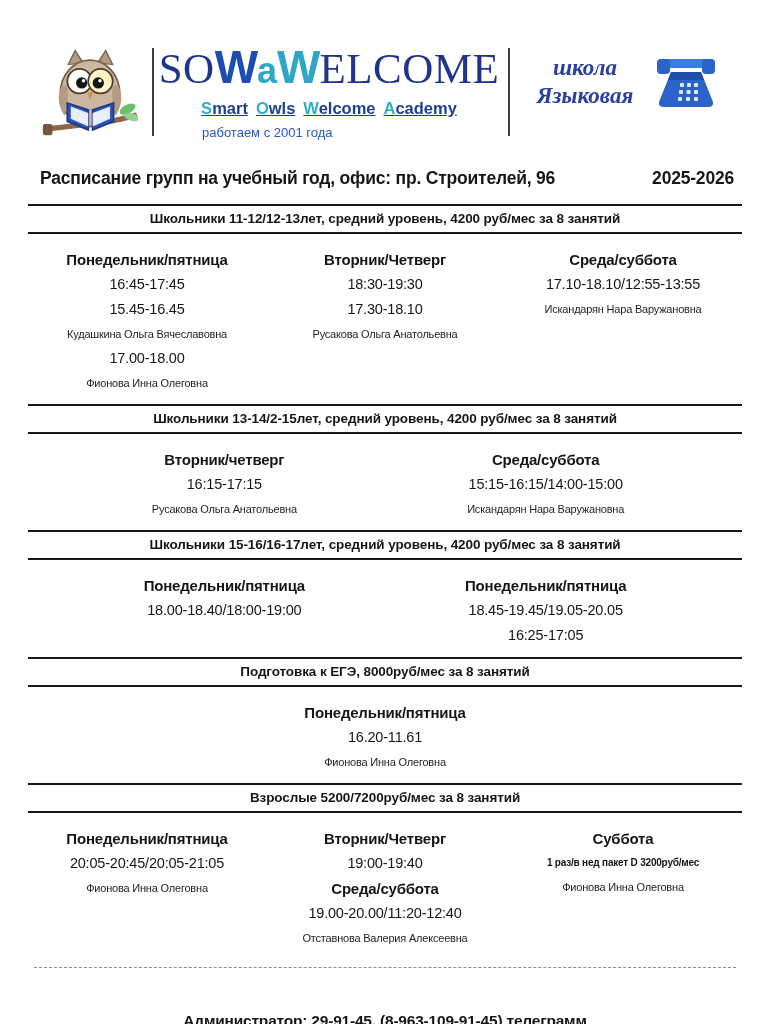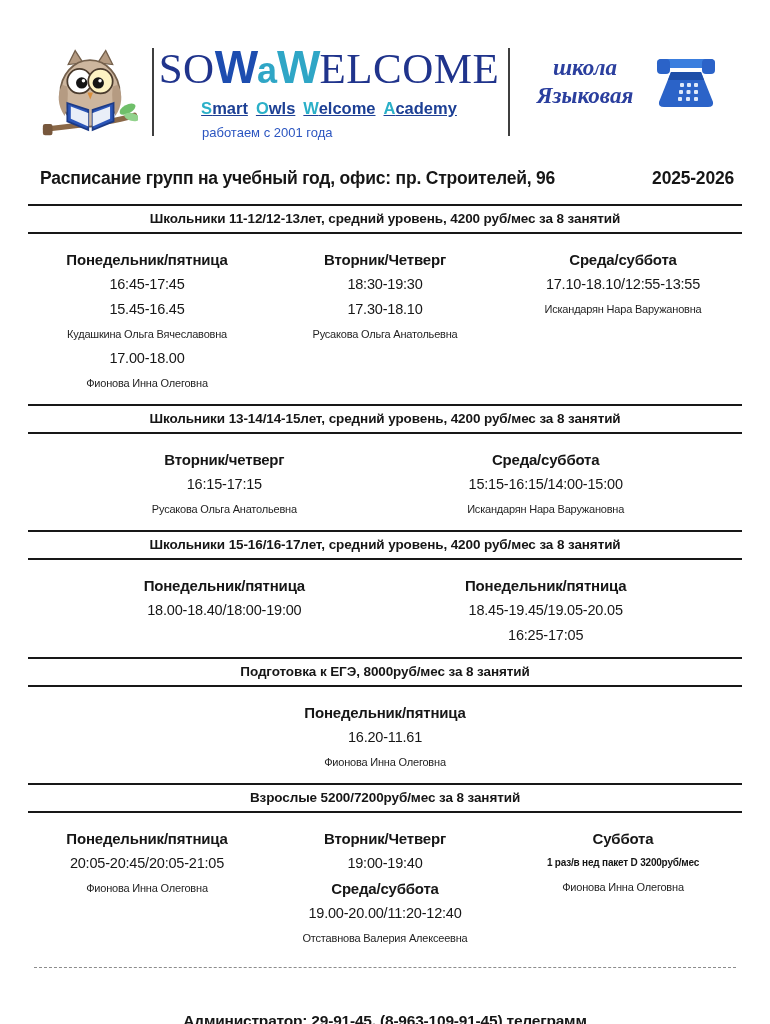--- a/index.html
+++ b/index.html
@@ -159,21 +159,21 @@
             <div class="line teacher">Русакова Ольга Анатольевна</div>
           </div>
           <div class="sec-col">
             <div class="line day">Среда/суббота</div>
             <div class="line time">17.10-18.10/12:55-13:55</div>
             <div class="line teacher">Искандарян Нара Варужановна</div>
           </div>
         </div>
       </section>
       <section class="sched-section">
-        <div class="sec-header">Школьники 13-14/14-15лет, средний уровень, 4200 руб/мес за 8 занятий</div>
+        <div class="sec-header">Школьники 13-14/2-15лет, средний уровень, 4200 руб/мес за 8 занятий</div>
         <div class="sec-cols cols-2">
           <div class="sec-col">
             <div class="line day">Вторник/четверг</div>
             <div class="line time">16:15-17:15</div>
             <div class="line teacher">Русакова Ольга Анатольевна</div>
           </div>
           <div class="sec-col">
             <div class="line day">Среда/суббота</div>
             <div class="line time">15:15-16:15/14:00-15:00</div>
             <div class="line teacher">Искандарян Нара Варужановна</div>

